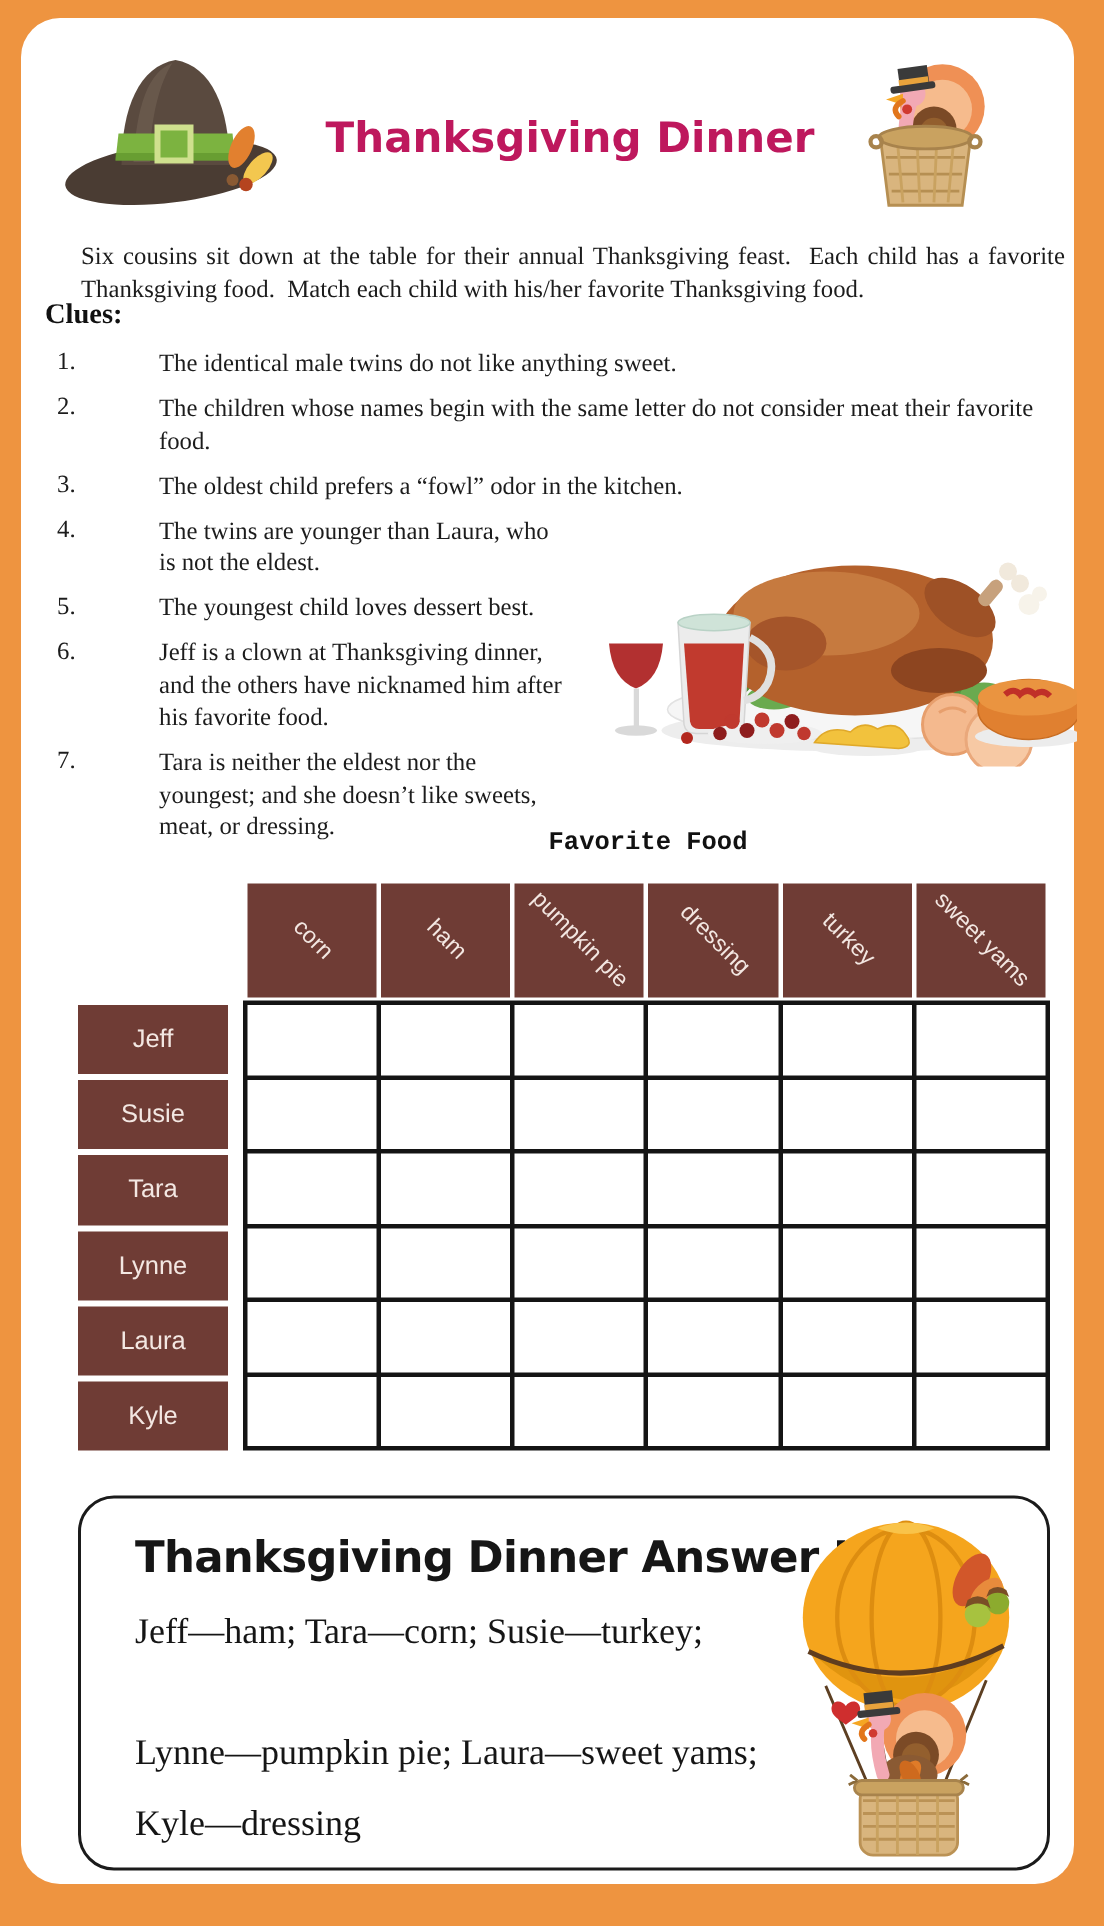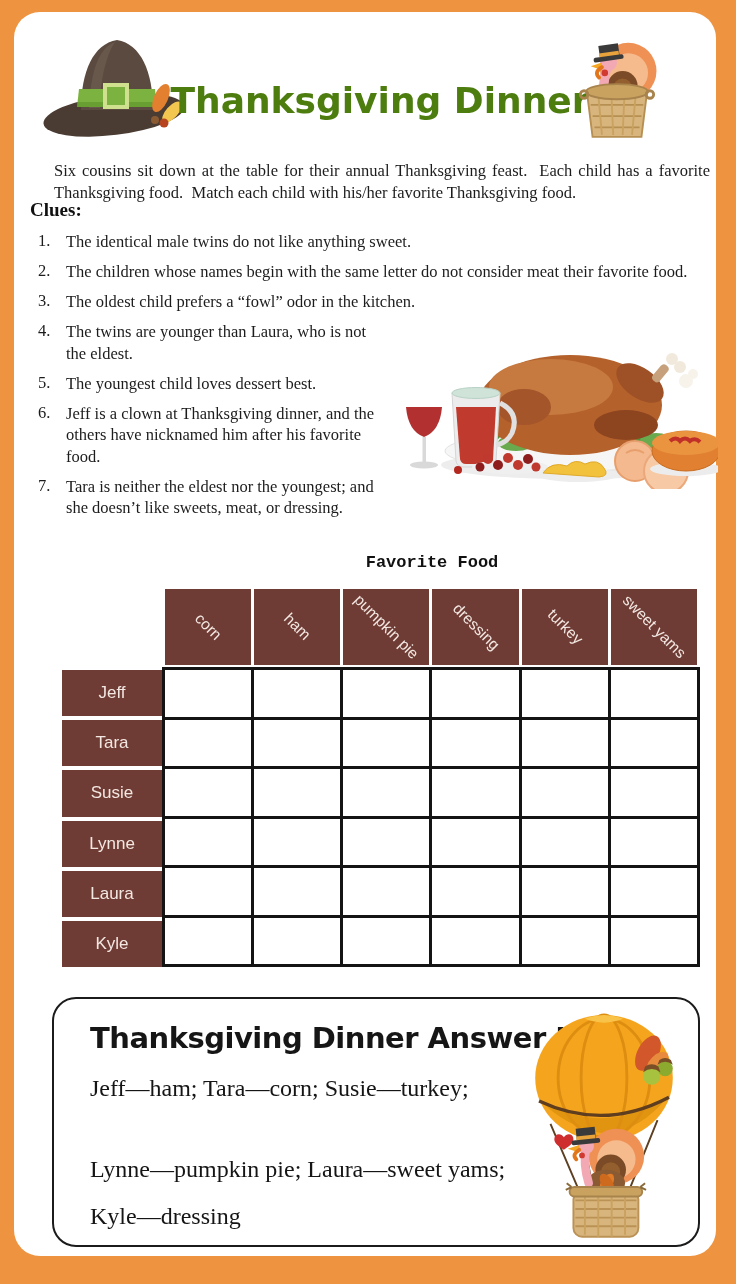--- a/index.html
+++ b/index.html
@@ -13,38 +13,38 @@
   .sheet{
     position:absolute;left:14px;top:12px;width:702px;height:1244px;
     background:#ffffff;border-radius:26px;
   }
   
   .hat-wrap{position:absolute;left:24px;top:18px;width:156px;height:112px;}
   .main-title{
     position:absolute;left:156px;top:44px;width:420px;
     text-align:center;
     font-family:"DejaVu Sans", sans-serif;
-    font-weight:bold;font-size:36px;color:#4d7c0f;letter-spacing:0px;
+    font-weight:bold;font-size:28px;color:#be185d;letter-spacing:0px;
   }
   .turkey-basket-wrap{position:absolute;left:556px;top:16px;width:94px;height:118px;}
   
   .intro{
     position:absolute;left:24px;top:132px;width:656px;
     font-size:16.5px;line-height:21.5px;color:#1c1c1c;text-align:justify;margin:16px;
   }
   .clues-heading{
     position:absolute;left:16px;top:187px;margin:0;
     font-size:19px;font-weight:bold;color:#111;
   }
   .clues-list{
     position:absolute;left:24px;top:219px;width:662px;margin:0;padding:0;list-style:none;
   }
   .clues-list li.clue{display:flex;margin:0 0 8.5px 0;}
   .clue .num{flex:none;width:28px;font-size:16.5px;color:#1c1c1c;}
-  .clue .txt{flex:1;font-size:16.5px;line-height:21.5px;color:#1c1c1c;}
+  .clue .txt{flex:1;font-size:16.5px;line-height:21.5px;color:#1c1c1c;margin-left:40px;}
   li.dinner-li{list-style:none;margin:0;padding:0;}
   .dinner-float{
     float:right;width:330px;height:170px;margin:-2px -18px 0 8px;
   }
   
   .grid-title{
     position:absolute;left:149px;top:541px;width:538px;text-align:center;margin:0;
     font-family:Liberation Mono, monospace;font-weight:bold;font-size:17px;color:#111;
   }
   .logic-grid{position:absolute;left:34px;top:577px;width:652px;height:378px;}
@@ -54,21 +54,21 @@
     padding:0 3px;box-sizing:border-box;
   }
   .hcell{background:#6f3c35;position:relative;overflow:visible;}
   .hcell span{
     position:absolute;left:50%;top:50%;width:86px;
     transform:translate(-50%,-50%) rotate(45deg);
     font-family:"Liberation Sans", sans-serif;font-size:15.5px;line-height:1.08;
     color:#f3e7e2;text-align:center;
   }
   .gnames{
-    position:absolute;left:14px;top:81px;width:100px;height:297px;
+    position:absolute;left:4px;top:81px;width:100px;height:297px;
     display:grid;grid-template-rows:repeat(6,1fr);gap:4px;
   }
   .ncell{
     background:#6f3c35;color:#f3e7e2;
     font-family:"Liberation Sans", sans-serif;font-size:17px;
     display:flex;align-items:center;justify-content:center;
   }
   .gbody{
     position:absolute;left:114px;top:78px;width:538px;height:300px;
     background:#141414;display:grid;
@@ -250,22 +250,22 @@
         </div>
       <div class="hcell">
           <span>turkey</span>
         </div>
       <div class="hcell">
           <span>sweet yams</span>
         </div>
     </div>
     <div class="gnames">
       <div class="ncell">Jeff</div>
+      <div class="ncell">Susie</div>
       <div class="ncell">Tara</div>
-      <div class="ncell">Susie</div>
       <div class="ncell">Lynne</div>
       <div class="ncell">Laura</div>
       <div class="ncell">Kyle</div>
     </div>
     <div class="gbody">
       <div class="bcell"></div>
         <div class="bcell"></div>
         <div class="bcell"></div>
         <div class="bcell"></div>
         <div class="bcell"></div>

